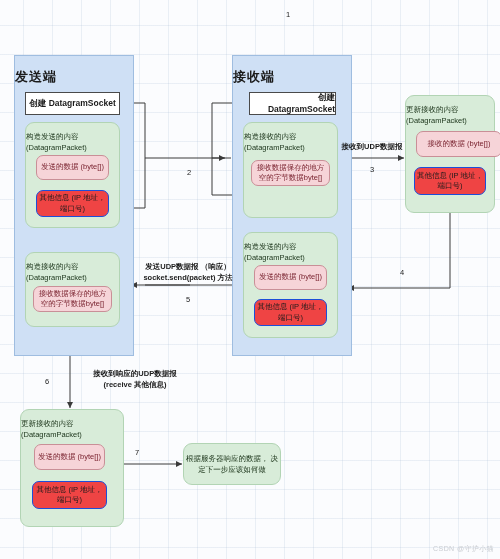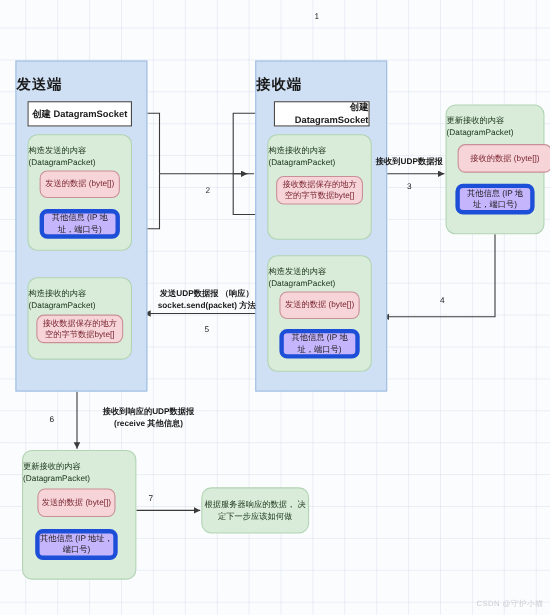--- a/index.html
+++ b/index.html
@@ -50,22 +50,22 @@
     border:1px solid #b2d4b4;
     border-radius:9px;
     box-sizing:border-box;
   }
   .gbox > .gtitle{
     position:absolute;left:0;right:0;top:9px;
     font-size:7.5px;color:#20391f;line-height:1.45;
   }
   .inner{
     position:absolute;
-    background:#c4b5fd;
-    border:4px solid #1d4ed8;
+    background:#ef4444;
+    border:1px solid #1d4ed8;
     border-radius:7px;
     box-sizing:border-box;
     display:flex;align-items:center;justify-content:center;
     text-align:center;font-size:7.5px;color:#1b1b1b;line-height:1.4;
   }
   .inner.pink{
     background:#f6d4d8;
     border:1px solid #c98f97;
     color:#7a2430;
   }

